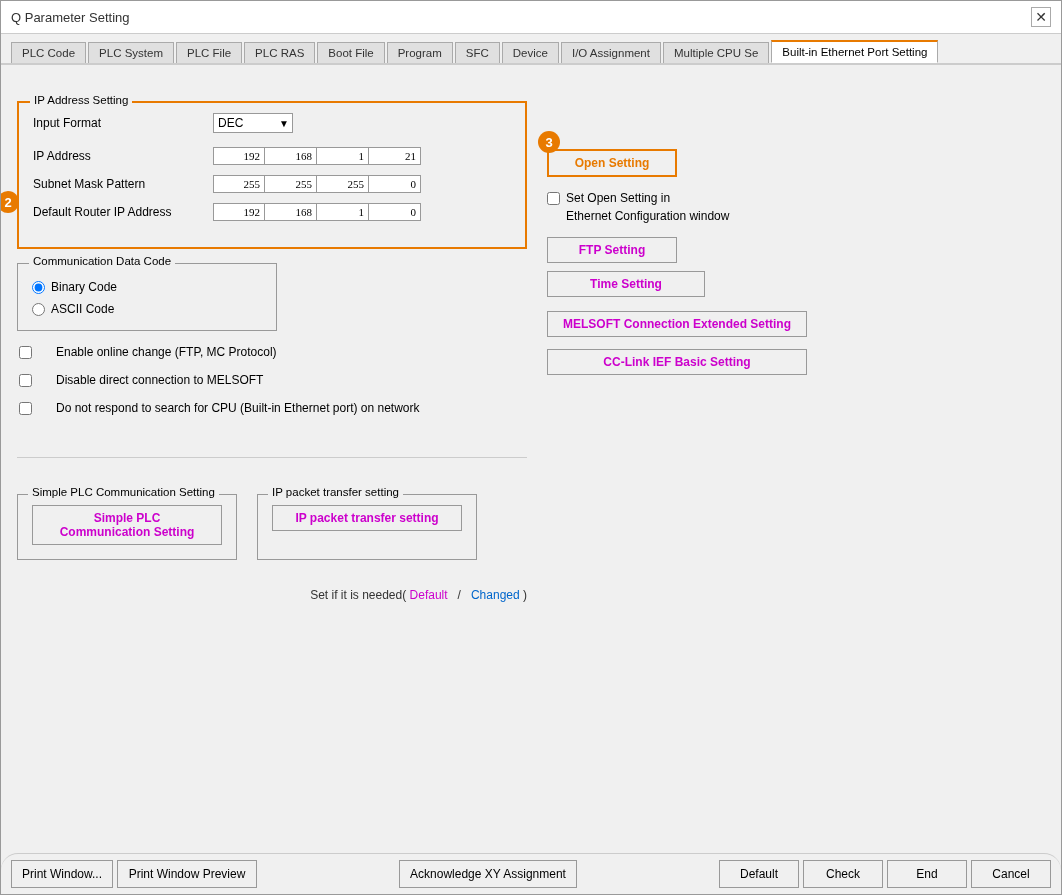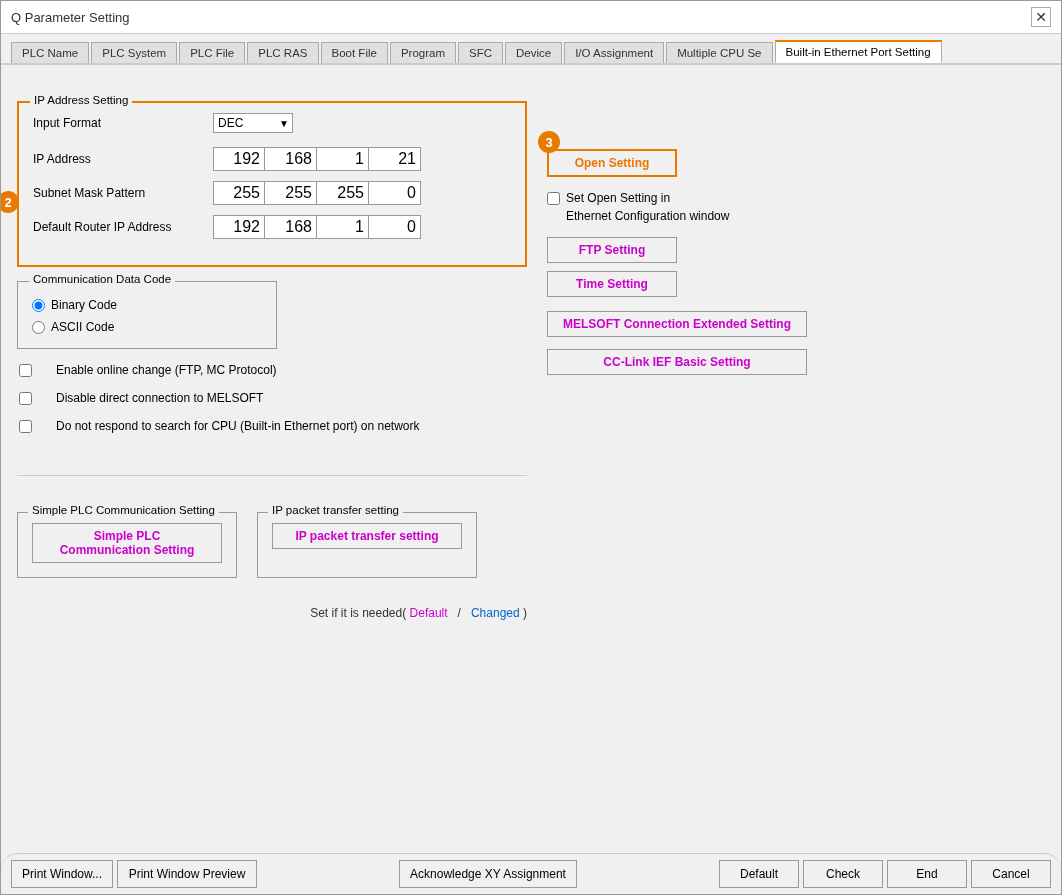--- a/index.html
+++ b/index.html
@@ -172,21 +172,22 @@
     .ip-inputs {
       display: flex;
       gap: 0;
     }
     .ip-box {
       width: 52px;
       border: 1px solid #999;
       background: white;
       text-align: right;
       padding: 2px 4px;
-      font-size: 16px;
+      font-size: 11px;
+      font-family: Liberation Serif, serif;
     }
     .ip-box + .ip-box {
       border-left: none;
     }
     
     .radio-group {
       display: flex;
       flex-direction: column;
       gap: 8px;
     }
@@ -296,21 +297,21 @@
 <body>
 
 <div class="window">
 
   <div class="title-bar">
     <span class="title-bar-title">Q Parameter Setting</span>
     <button class="close-btn">✕</button>
   </div>
 
   <div class="tab-bar">
-    <div class="tab">PLC Name</div>
+    <div class="tab">PLC Code</div>
     <div class="tab">PLC System</div>
     <div class="tab">PLC File</div>
     <div class="tab">PLC RAS</div>
     <div class="tab">Boot File</div>
     <div class="tab">Program</div>
     <div class="tab">SFC</div>
     <div class="tab">Device</div>
     <div class="tab">I/O Assignment</div>
     <div class="tab">Multiple CPU Se</div>
     <div class="tab active">Built-in Ethernet Port Setting</div>
@@ -428,21 +429,21 @@
 
         <div class="open-setting-row">
           <button class="btn btn-orange-outline" style="width:130px;">Open Setting</button>
           <div style="display:flex;align-items:flex-start;gap:6px;">
             <input type="checkbox" class="checkbox-open" style="margin-top: 3px;">
             <span style="font-size:12px;line-height:1.5;">Set Open Setting in<br>Ethernet Configuration window</span>
           </div>
         </div>
 
         <button class="btn btn-pink" style="width:130px; margin-bottom:2px;">FTP Setting</button>
-        <button class="btn btn-pink" style="width:130px; margin-bottom:8px;">Time Setting</button>
+        <button class="btn btn-pink" style="width:158px; margin-bottom:8px;">Time Setting</button>
         <button class="btn btn-pink" style="width:260px; margin-bottom:6px;">MELSOFT Connection Extended Setting</button>
         <button class="btn btn-pink" style="width:260px;">CC-Link IEF Basic Setting</button>
       </div>
     </div>
   </div>
 
   <div class="footer">
     <button class="btn" style="min-width:100px;">Print Window...</button>
     <button class="btn" style="min-width:140px;">Print Window Preview</button>
     <div class="spacer"></div>

